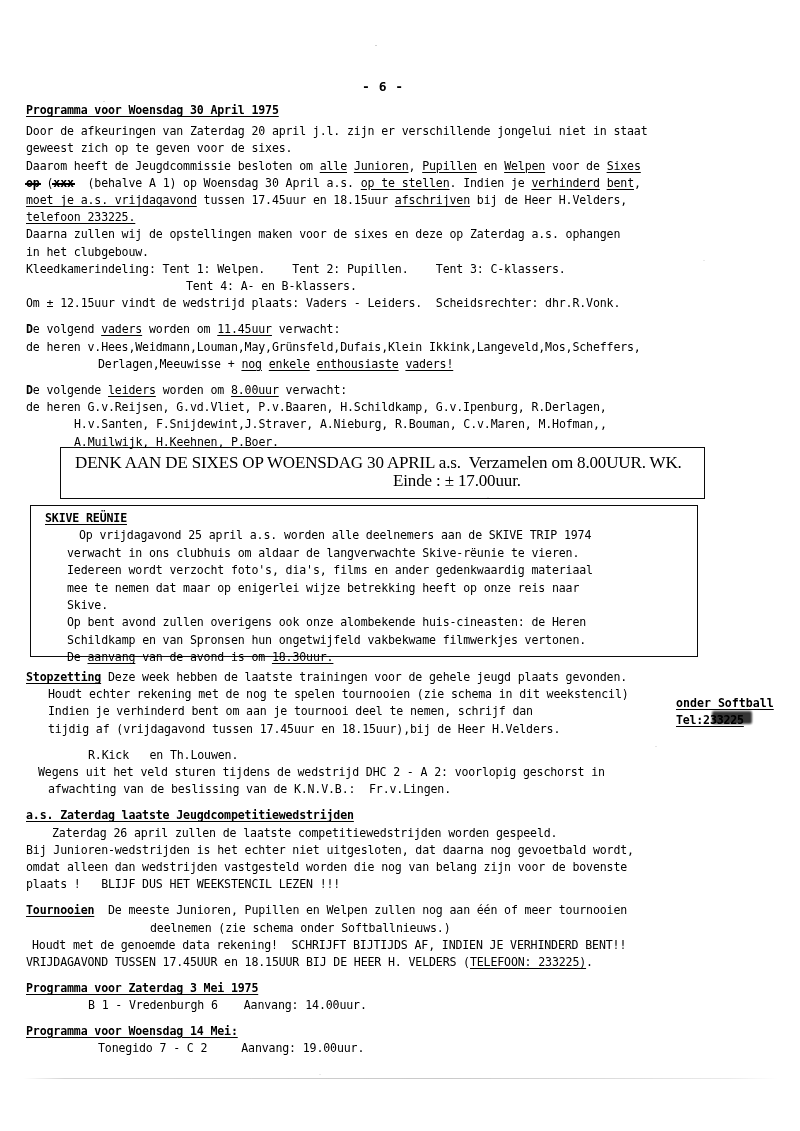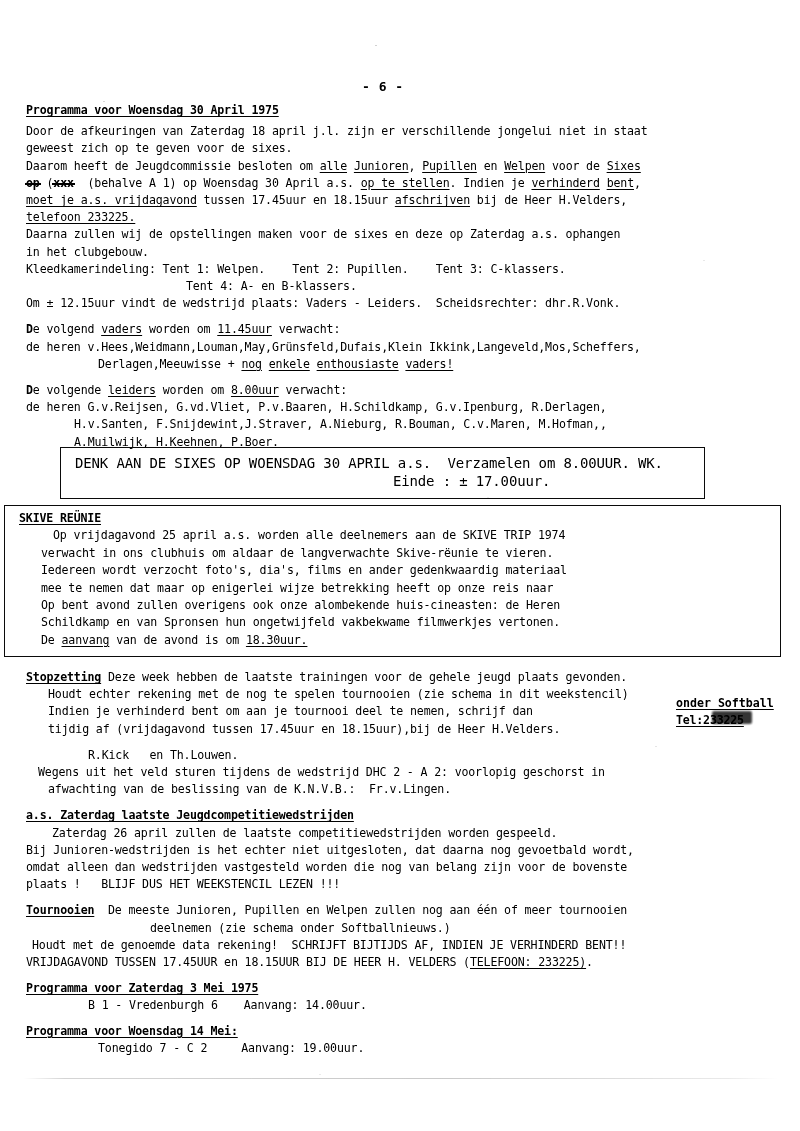--- a/index.html
+++ b/index.html
@@ -96,23 +96,23 @@
   
   .box {
     position: absolute;
     border: 1.6px solid #111;
     box-sizing: border-box;
     background: transparent;
   }
   .box .inner { padding: 6px 10px 7px 14px; }
 
   .box-denk { left: 60px; top: 447px; width: 645px; height: 52px; }
-  .box-skive { left: 4px; top: 505px; width: 777px; height: 152px; }
-
-  .box-denk .ln { font-size: 14px; line-height: 18px; }
+  .box-skive { left: 30px; top: 505px; width: 668px; height: 152px; }
+
+  .box-denk .ln { font-size: 17px; line-height: 18px; font-family: Liberation Serif, serif; }
   .box-skive .ln { font-size: 11.6px; line-height: 17.4px; }
 
   
   .stamp {
     position: absolute;
     left: 676px;
     top: 713px;
     font-size: 11.6px;
     font-weight: bold;
     letter-spacing: -0.2px;
@@ -148,21 +148,21 @@
 
   <div class="grain"></div>
   <div class="paper-edge"></div>
 
   <div class="pageno">- 6 -</div>
 
   <div class="body">
 
     <div class="ln hd">Programma voor Woensdag 30 April 1975</div>
     <div class="gap4"></div>
-    <div class="ln">Door de afkeuringen van Zaterdag 18 april j.l. zijn er verschillende jongelui niet in staat</div>
+    <div class="ln">Door de afkeuringen van Zaterdag 20 april j.l. zijn er verschillende jongelui niet in staat</div>
     <div class="ln">geweest zich op te geven voor de sixes.</div>
     <div class="ln">Daarom heeft de Jeugdcommissie besloten om <span class="u">alle</span> <span class="u">Junioren</span>, <span class="u">Pupillen</span> en <span class="u">Welpen</span> voor de <span class="u">Sixes</span></div>
     <div class="ln"><span class="strike">op</span> (<span class="strike">xxx</span>  (behalve A 1) op Woensdag 30 April a.s. <span class="u">op te stellen</span>. Indien je <span class="u">verhinderd</span> <span class="u">bent</span>,</div>
     <div class="ln"><span class="u">moet je a.s. vrijdagavond</span> tussen 17.45uur en 18.15uur <span class="u">afschrijven</span> bij de Heer H.Velders,</div>
     <div class="ln"><span class="u">telefoon 233225.</span></div>
     <div class="ln">Daarna zullen wij de opstellingen maken voor de sixes en deze op Zaterdag a.s. ophangen</div>
     <div class="ln">in het clubgebouw.</div>
     <div class="ln">Kleedkamerindeling: Tent 1: Welpen.    Tent 2: Pupillen.    Tent 3: C-klassers.</div>
     <div class="ln" style="padding-left:160px">Tent 4: A- en B-klassers.</div>
     <div class="ln">Om ± 12.15uur vindt de wedstrijd plaats: Vaders - Leiders.  Scheidsrechter: dhr.R.Vonk.</div>
@@ -188,20 +188,21 @@
     </div>
   </div>
 
   <div class="box box-skive">
     <div class="inner" style="padding-top:4px;">
       <div class="ln hd">SKIVE REÜNIE</div>
       <div class="ln" style="padding-left:34px">Op vrijdagavond 25 april a.s. worden alle deelnemers aan de SKIVE TRIP 1974</div>
       <div class="ln" style="padding-left:22px">verwacht in ons clubhuis om aldaar de langverwachte Skive-rëunie te vieren.</div>
       <div class="ln" style="padding-left:22px">Iedereen wordt verzocht foto's, dia's, films en ander gedenkwaardig materiaal</div>
       <div class="ln" style="padding-left:22px">mee te nemen dat maar op enigerlei wijze betrekking heeft op onze reis naar</div>
+      <div class="ln" style="padding-left:22px">Skive.</div>
       <div class="ln" style="padding-left:22px">Op bent avond zullen overigens ook onze alombekende huis-cineasten: de Heren</div>
       <div class="ln" style="padding-left:22px">Schildkamp en van Spronsen hun ongetwijfeld vakbekwame filmwerkjes vertonen.</div>
       <div class="ln" style="padding-left:22px">De <span class="u">aanvang</span> van de avond is om <span class="u">18.30uur.</span></div>
     </div>
   </div>
 
   <div class="body" style="top:669px;">
 
     <div class="ln"><span class="hd">Stopzetting</span><span> Deze week hebben de laatste trainingen voor de gehele jeugd plaats gevonden.</span></div>
     <div class="ln" style="padding-left:22px">Houdt echter rekening met de nog te spelen tournooien (zie schema in dit weekstencil)</div>

